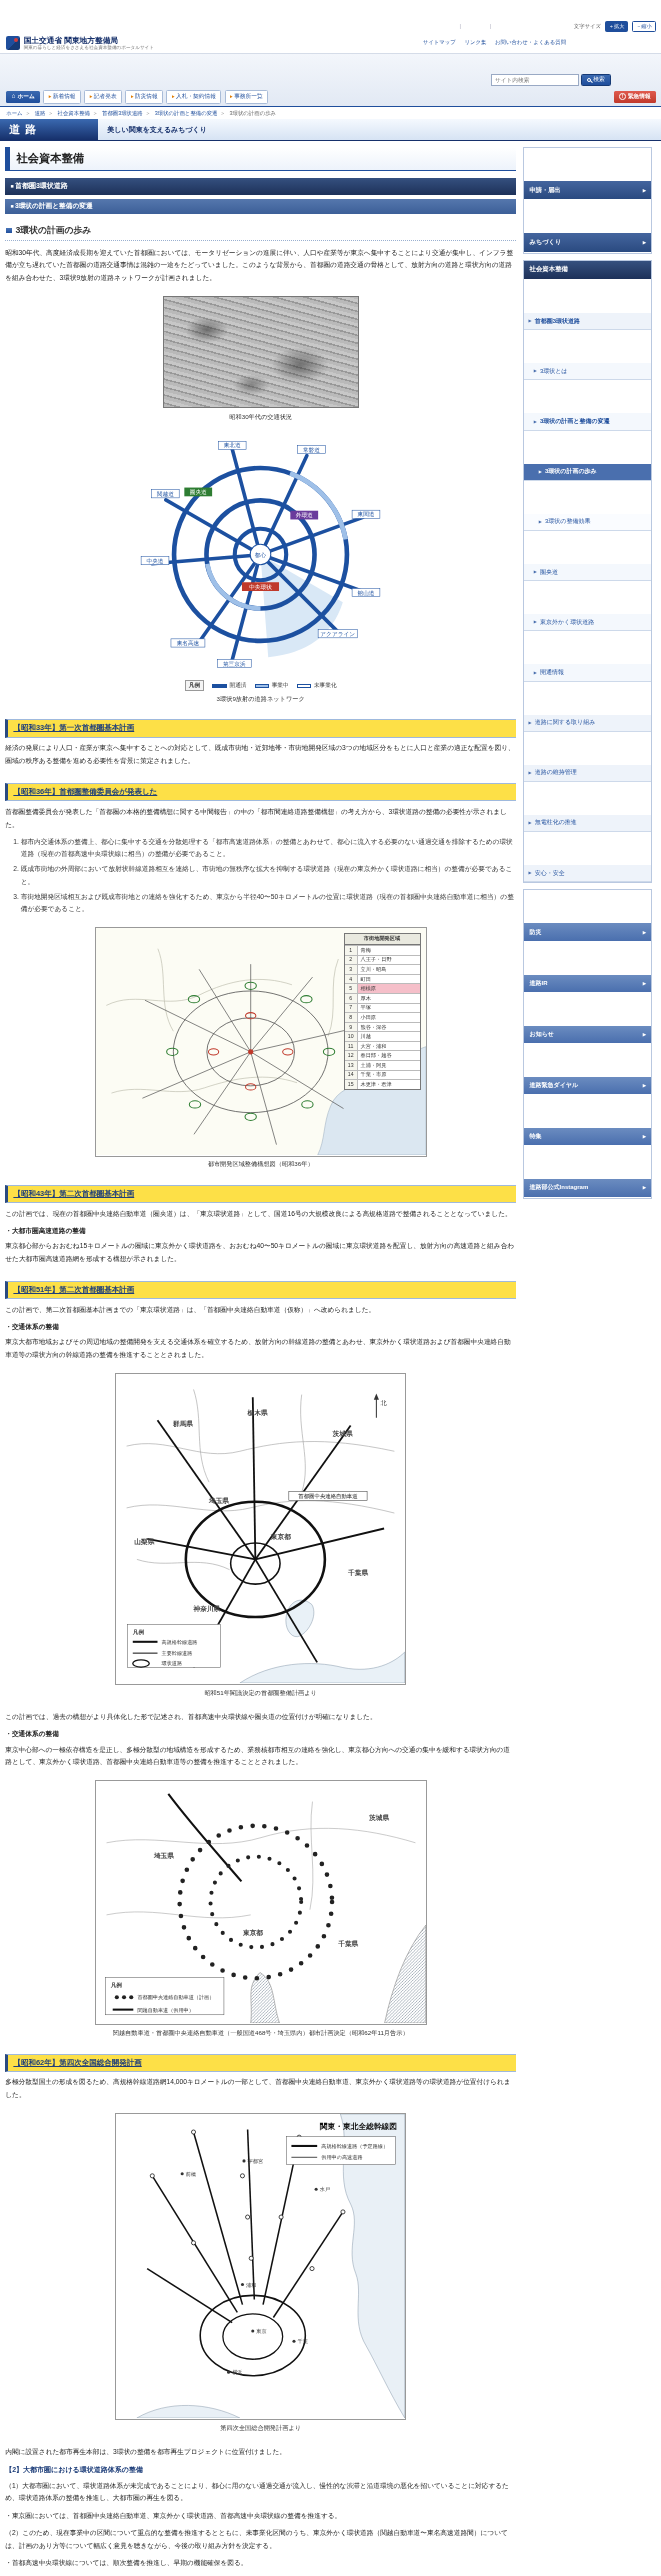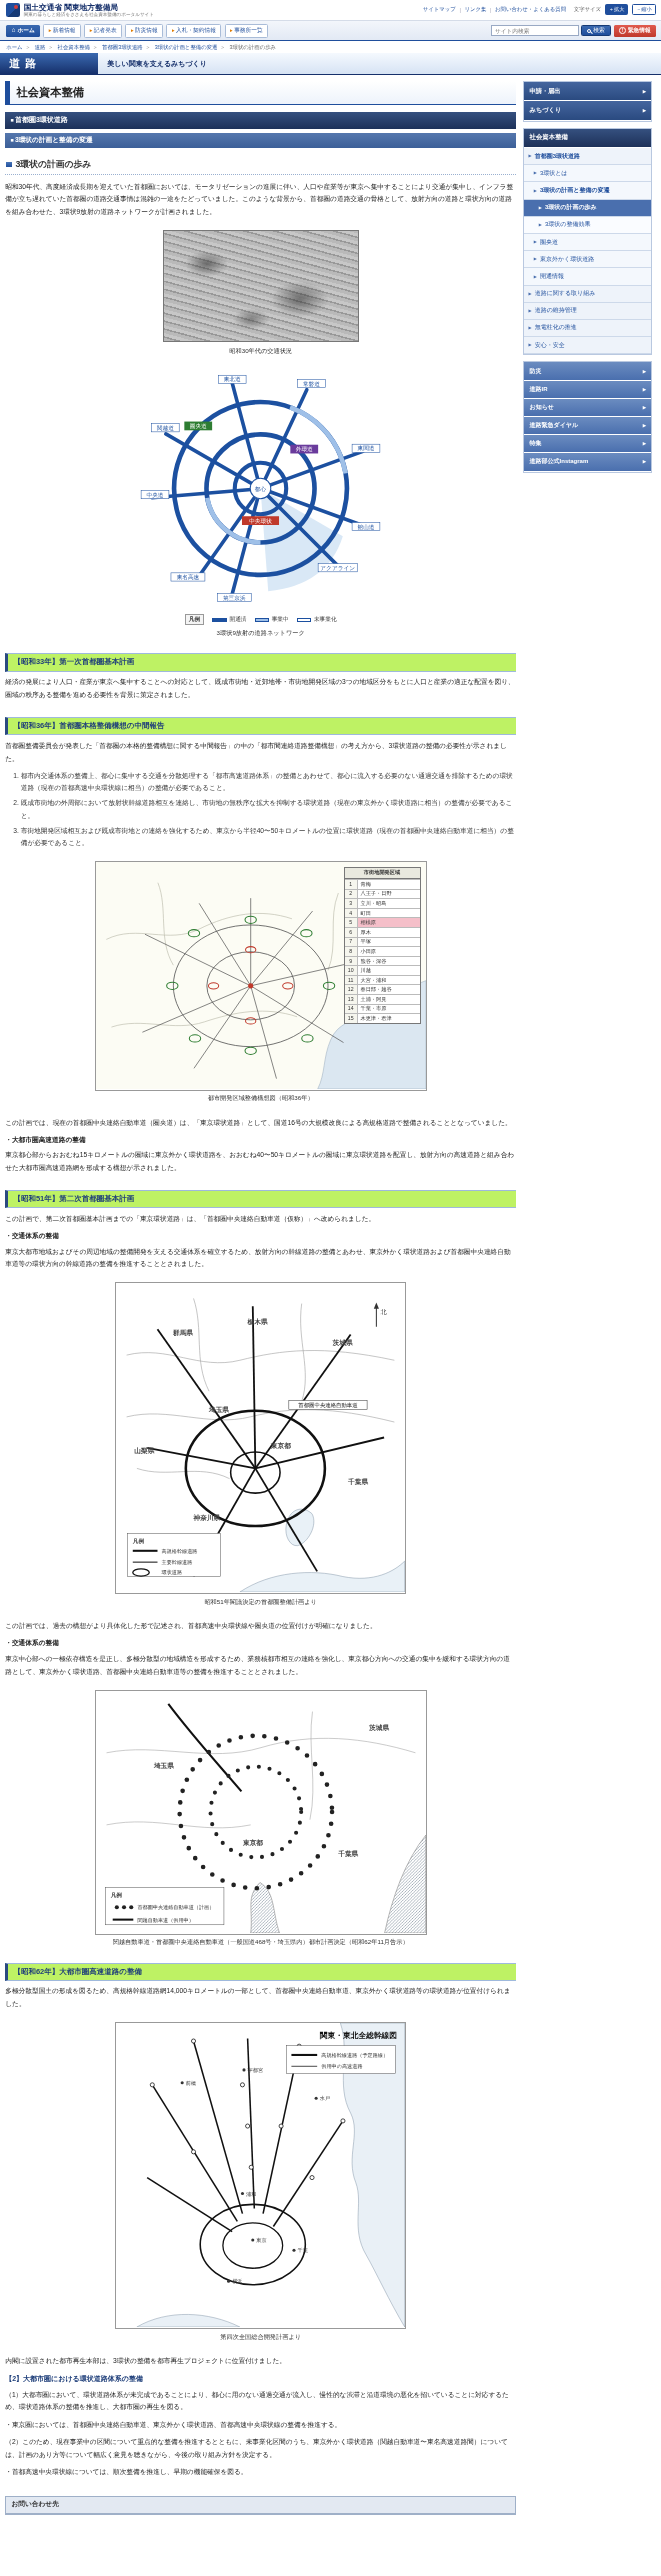--- a/index.html
+++ b/index.html
@@ -1,20 +1,20 @@
 <!DOCTYPE html>
 <html lang="ja" style="font-size:8.2px"><head>
 <meta charset="utf-8">
 <style>
   * { box-sizing: border-box; margin: 0; padding: 0; }
   body {
     font-family: "Liberation Sans", "DejaVu Sans", sans-serif;
     background: #ffffff; color: #333; font-size: 6.2px;
   }
-  a { text-decoration: none; cursor: pointer; }
+  a { text-decoration: none; cursor: pointer; margin-top: 33px; }
   .page { width: 662px; margin: 0 auto; background: #fff; }
 
   
   .topbar { display: flex; justify-content: space-between; align-items: center;
     padding: 2.6px 6.2px; background: #fff; border-bottom: 0.5px solid #d5dce8; }
   .brand { display: flex; align-items: center; gap: 4.1px; }
   .brand-mark { width: 13.4px; height: 13.4px; border-radius: 2.1px;
     background: linear-gradient(135deg, #1f4e9c 55%, #163a75 55%);
     position: relative; display: inline-block; }
   .brand-mark::after { content: ""; position: absolute; right: 1.5px; top: 1.5px;
@@ -82,23 +82,23 @@
   .bar-dark::before, .bar-mid::before { content: "■ "; font-size: 5.2px; }
   .bar-mid { background: linear-gradient(#5577ad, #3c5f98); color: #fff; font-weight: bold;
     font-size: 6.7px; padding: 3.1px 5.2px; margin: 4.1px 0; display: block; }
   .h3line { font-size: 8.8px; font-weight: bold; color: #333; padding: 3.1px 1px;
     border-bottom: 1px dotted #9ab0d0; margin: 8.2px 0 5.2px; }
   .h3line::before { content: ""; display: inline-block; width: 5.7px; height: 5.7px;
     background: linear-gradient(#4a76b8, #1f4e9c); margin-right: 3.6px; }
   p.txt { font-size: 6.7px; line-height: 1.9; margin: 4.6px 0; color: #222; }
   ol.num { font-size: 6.7px; line-height: 1.85; margin: 3.1px 0 5.2px 15.5px; }
   ol.num li { margin: 2.6px 0; }
-  .sec-head { margin: 15.5px 0 4.1px; background: #bef264; border-top: 0.5px solid #9fb9dd;
+  .sec-head { margin: 15.5px 0 4.1px; background: #fde047; border-top: 0.5px solid #9fb9dd;
     border-bottom: 0.5px solid #9fb9dd; border-left: 3.1px solid #2a4a80; color: #1f3f7a;
-    font-weight: bold; font-size: 7.5px; padding: 3.1px 5.2px; }
+    font-weight: bold; font-size: 7.5px; padding: 3.1px 5.2px; text-decoration: underline; }
   .bullet-head { font-weight: bold; font-size: 6.7px; color: #222; margin: 6.2px 0 1px; }
   .sub2-head { font-weight: bold; font-size: 7px; color: #1f3f7a; margin: 6.2px 0 2.1px; }
 
   
   figure.fig { margin: 11.3px auto 13.4px; text-align: center; }
   .fig-frame { display: inline-block; border: 0.5px solid #999; background: #fff; vertical-align: top; }
   .fig-frame.noborder { border: none; }
   figcaption { font-size: 6.2px; color: #333; margin-top: 3.6px; }
   .photo { width: 196px; height: 112px;
     background:
@@ -306,21 +306,21 @@
               <i class="chip chip-c"></i>
               <span>未事業化</span>
             </span>
         </div>
         <figcaption>3環状9放射の道路ネットワーク</figcaption>
       </figure>
 
       <h3 class="sec-head">【昭和33年】第一次首都圏基本計画</h3>
       <p class="txt">経済の発展により人口・産業が東京へ集中することへの対応として、既成市街地・近郊地帯・市街地開発区域の3つの地域区分をもとに人口と産業の適正な配置を図り、圏域の秩序ある整備を進める必要性を背景に策定されました。</p>
 
-      <h3 class="sec-head">【昭和36年】首都圏本格整備構想の中間報告</h3>
+      <h3 class="sec-head">【昭和36年】首都圏整備委員会が発表した</h3>
       <p class="txt">首都圏整備委員会が発表した「首都圏の本格的整備構想に関する中間報告」の中の「都市間連絡道路整備構想」の考え方から、3環状道路の整備の必要性が示されました。</p>
       <ol class="num">
         <li>都市内交通体系の整備上、都心に集中する交通を分散処理する「都市高速道路体系」の整備とあわせて、都心に流入する必要のない通過交通を排除するための環状道路（現在の首都高速中央環状線に相当）の整備が必要であること。</li>
         <li>既成市街地の外周部において放射状幹線道路相互を連絡し、市街地の無秩序な拡大を抑制する環状道路（現在の東京外かく環状道路に相当）の整備が必要であること。</li>
         <li>市街地開発区域相互および既成市街地との連絡を強化するため、東京から半径40〜50キロメートルの位置に環状道路（現在の首都圏中央連絡自動車道に相当）の整備が必要であること。</li>
       </ol>
 
       <figure class="fig">
         <span class="fig-frame map-rel">
           <svg width="330" height="227" viewBox="0 0 640 440">
@@ -423,20 +423,21 @@
               </span>
             <span class="mapC-row" style="display:flex">
                 <span class="n">15</span>
                 <span class="nm">木更津・君津</span>
               </span>
           </span>
         </span>
         <figcaption>都市開発区域整備構想図（昭和36年）</figcaption>
       </figure>
 
+      <h3 class="sec-head">【昭和43年】第二次首都圏基本計画</h3>
       <p class="txt">この計画では、現在の首都圏中央連絡自動車道（圏央道）は、「東京環状道路」として、国道16号の大規模改良による高規格道路で整備されることとなっていました。</p>
       <p class="bullet-head">・大都市圏高速道路の整備</p>
       <p class="txt">東京都心部からおおむね15キロメートルの圏域に東京外かく環状道路を、おおむね40〜50キロメートルの圏域に東京環状道路を配置し、放射方向の高速道路と組み合わせた大都市圏高速道路網を形成する構想が示されました。</p>
 
       <h3 class="sec-head">【昭和51年】第二次首都圏基本計画</h3>
       <p class="txt">この計画で、第二次首都圏基本計画までの「東京環状道路」は、「首都圏中央連絡自動車道（仮称）」へ改められました。</p>
       <p class="bullet-head">・交通体系の整備</p>
       <p class="txt">東京大都市地域およびその周辺地域の整備開発を支える交通体系を確立するため、放射方向の幹線道路の整備とあわせ、東京外かく環状道路および首都圏中央連絡自動車道等の環状方向の幹線道路の整備を推進することとされました。</p>
 
       <figure class="fig">
@@ -531,21 +532,21 @@
                 <circle cx="68" cy="420" r="4" fill="#222"></circle>
               <text x="80" y="424" font-size="10" fill="#333" class="svg-label">首都圏中央連絡自動車道（計画）</text>
               <line x1="32" y1="444" x2="72" y2="444" stroke="#111" stroke-width="4"></line>
               <text x="80" y="448" font-size="10" fill="#333" class="svg-label">関越自動車道（供用中）</text>
             </g>
           </svg>
         </span>
         <figcaption>関越自動車道・首都圏中央連絡自動車道（一般国道468号・埼玉県内）都市計画決定（昭和62年11月告示）</figcaption>
       </figure>
 
-      <h3 class="sec-head">【昭和62年】大都市圏高速道路の整備</h3>
+      <h3 class="sec-head">【昭和62年】第四次全国総合開発計画</h3>
       <p class="txt">多極分散型国土の形成を図るため、高規格幹線道路網14,000キロメートルの一部として、首都圏中央連絡自動車道、東京外かく環状道路等の環状道路が位置付けられました。</p>
 
       <figure class="fig">
         <span class="fig-frame">
           <svg width="289" height="304" viewBox="0 0 560 590" style="font-size:12px">
             <rect width="560" height="590" fill="#ffffff"></rect>
             <path d="M560,590 L560,0 L435,0 C455,60 425,120 455,175 C475,215 445,260 465,310 C480,350 455,400 485,450 C505,485 530,540 560,590 Z" fill="#e9f0f6" stroke="#8899aa"></path>
             <path d="M40,590 C100,555 180,560 240,590 Z" fill="#e9f0f6" stroke="#8899aa"></path>
             <g stroke="#111" stroke-width="3">
               <line x1="150" y1="35" x2="245" y2="370"></line>

